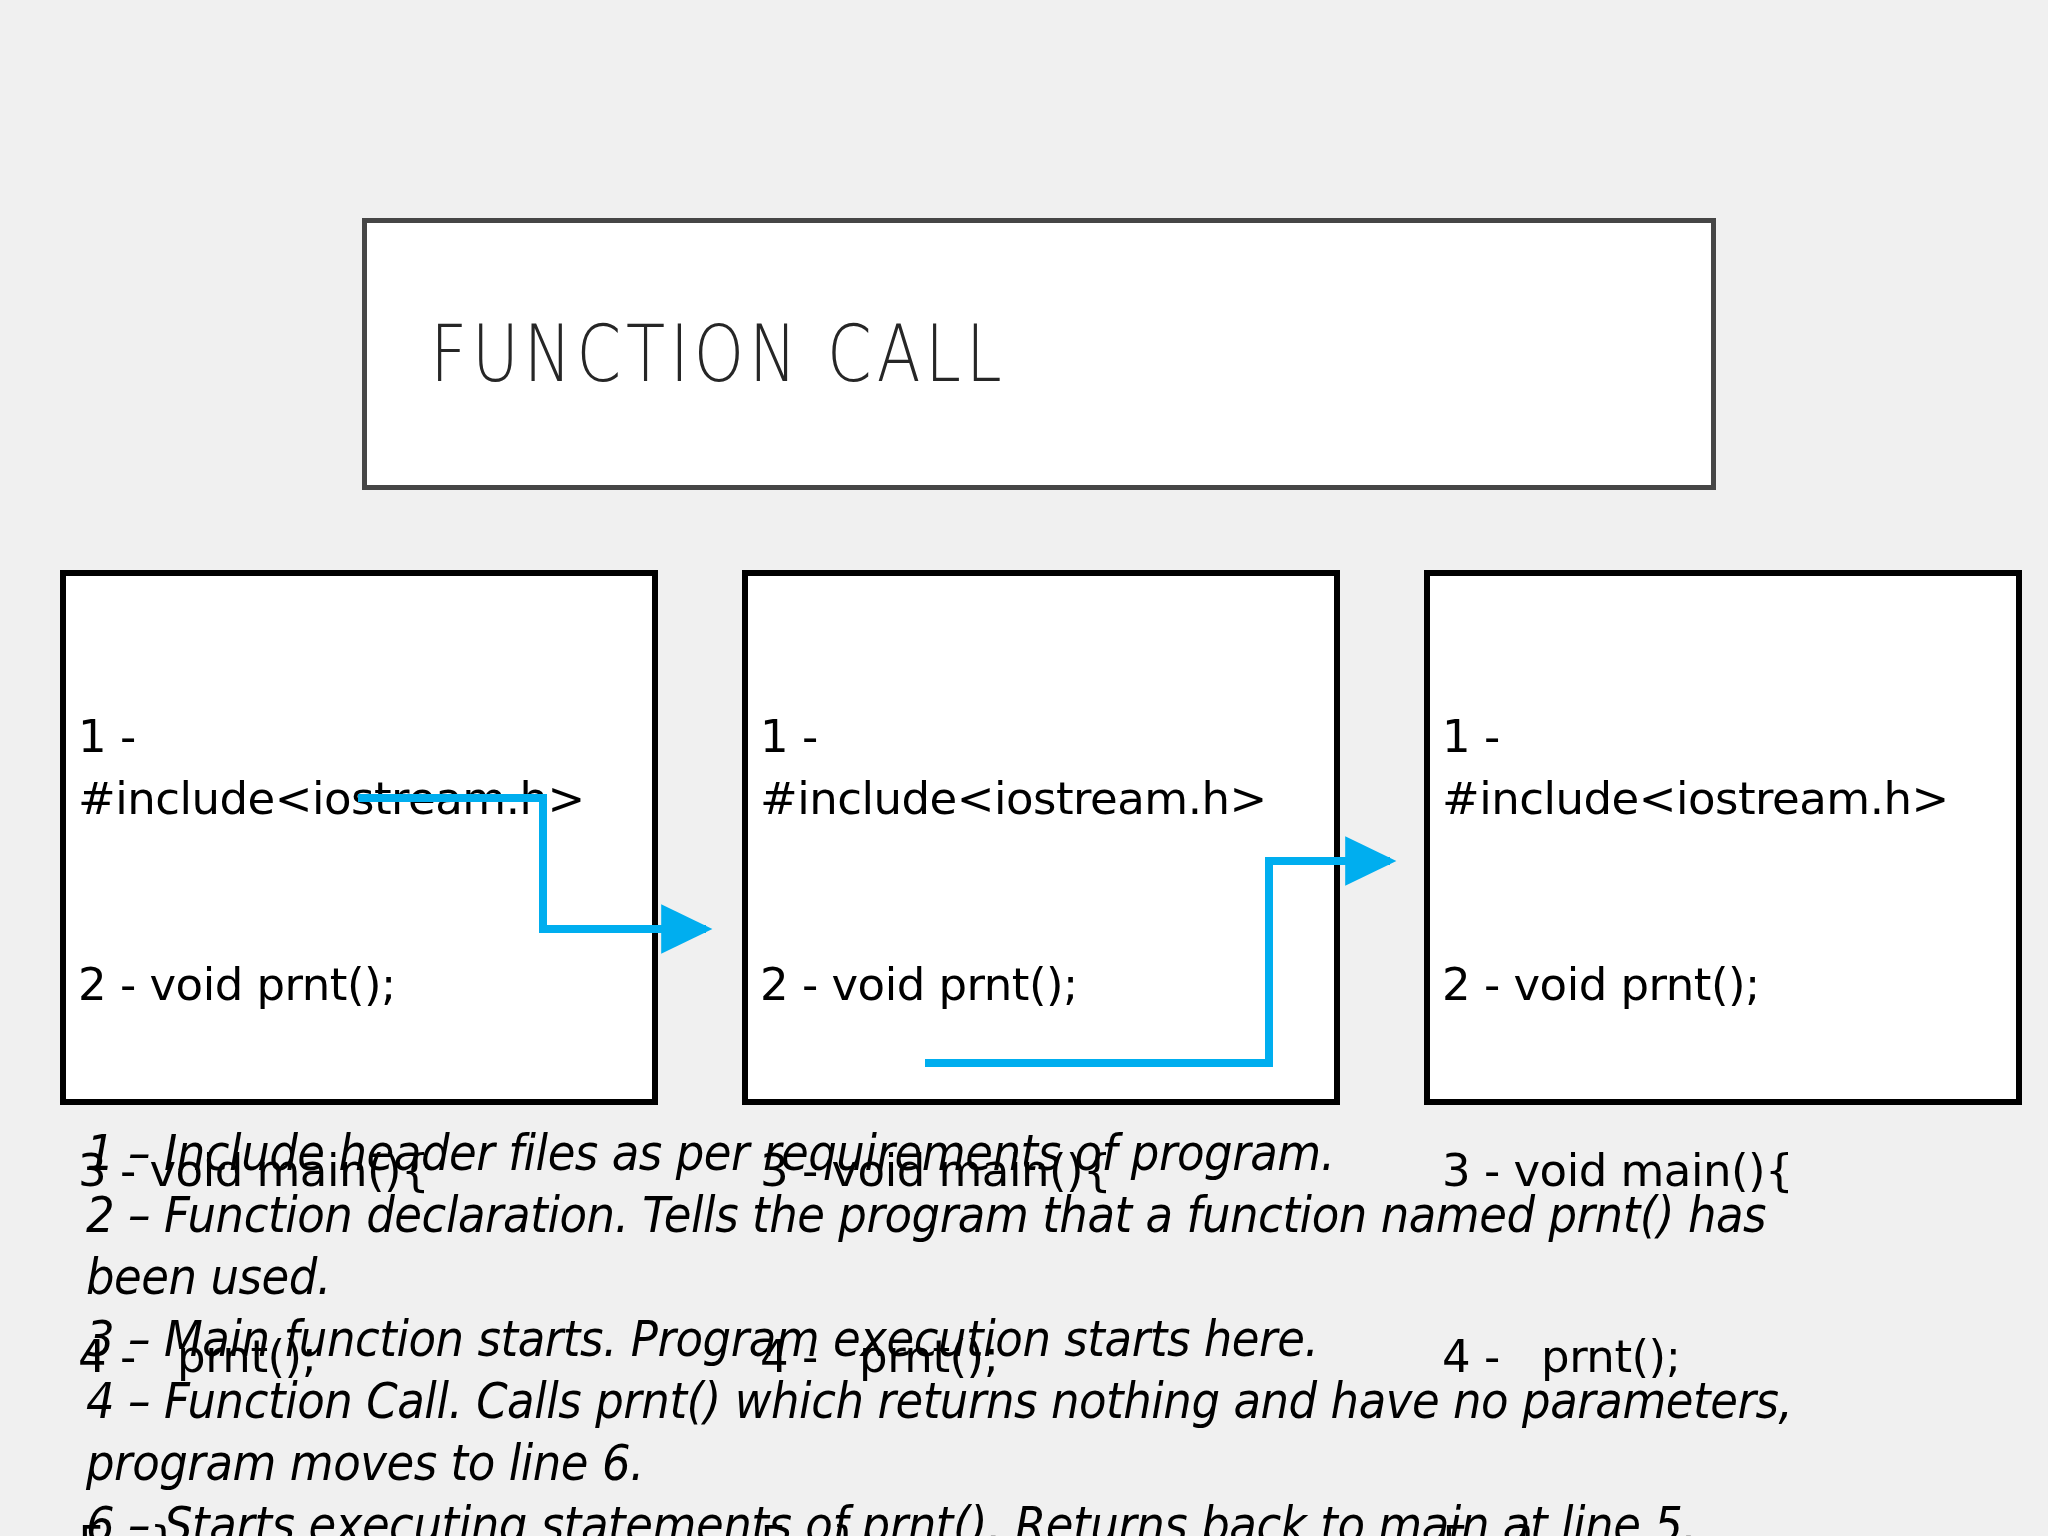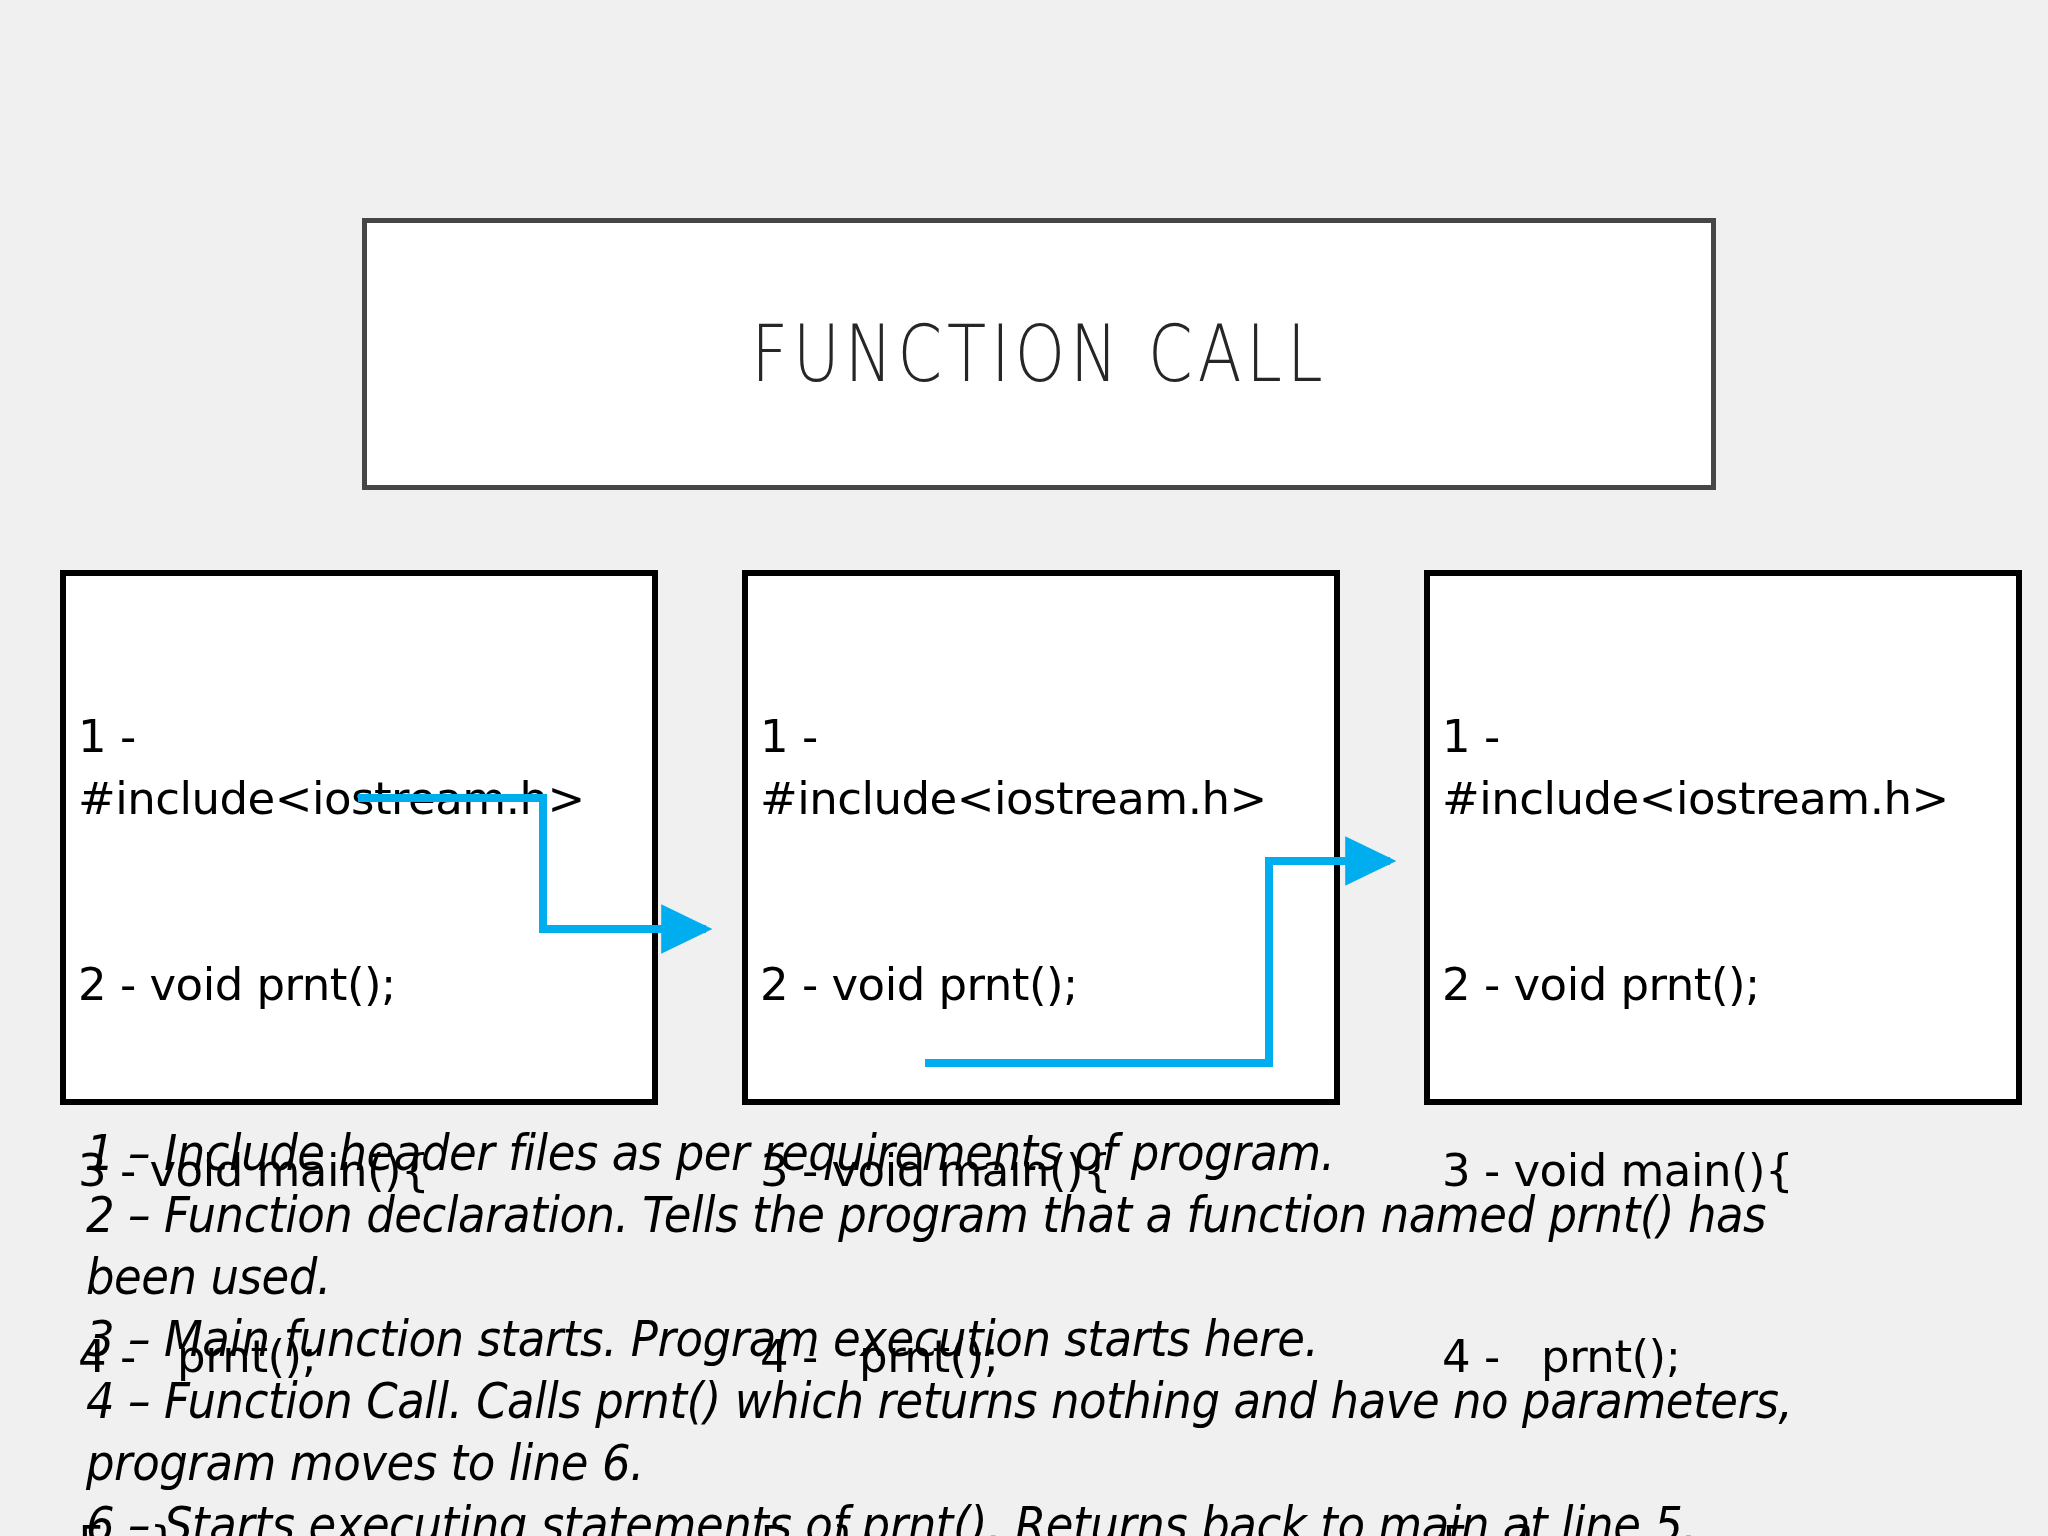--- a/index.html
+++ b/index.html
@@ -29,21 +29,21 @@
     position: absolute;
     left: 362px;
     top: 218px;
     width: 1354px;
     height: 272px;
     background: #ffffff;
     border: 5px solid #464646;
     box-sizing: border-box;
     display: flex;
     align-items: center;
-    justify-content: center;
+    justify-content: flex-start;
   }
   .title-text {
     font-family: "DejaVu Sans", sans-serif;
     font-weight: 300;
     font-size: 78px;
     letter-spacing: 6px;
     color: #262626;
     white-space: nowrap;
     transform: scaleX(0.82);
     transform-origin: center center;

